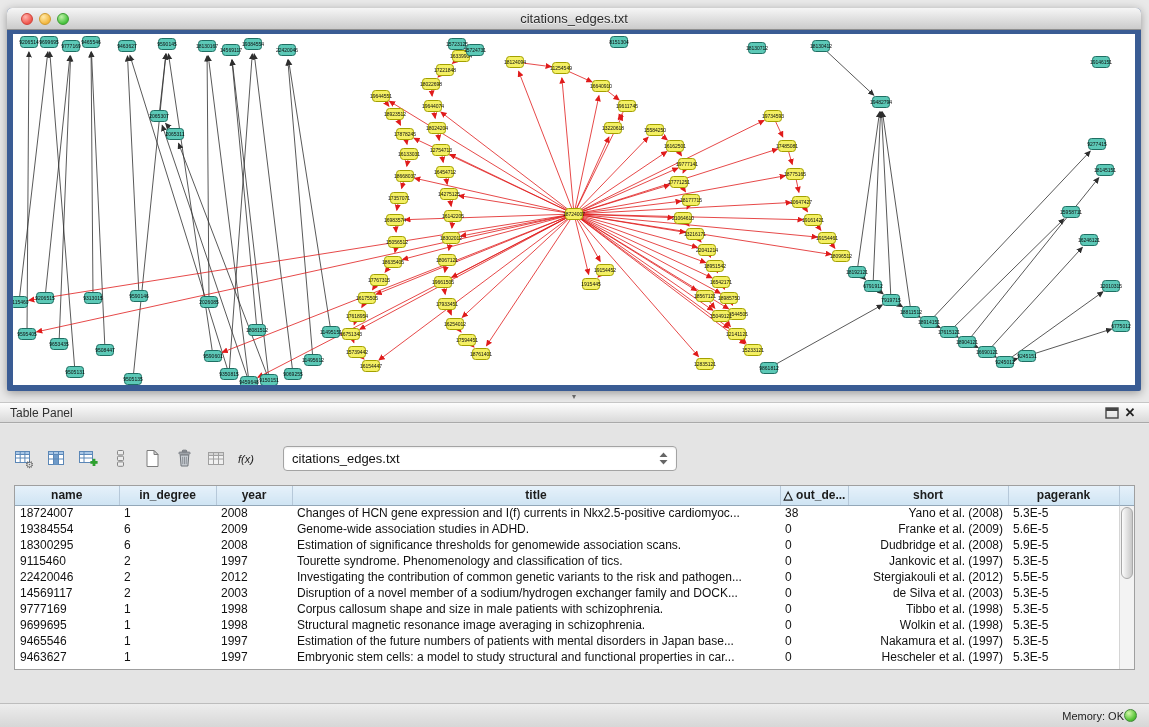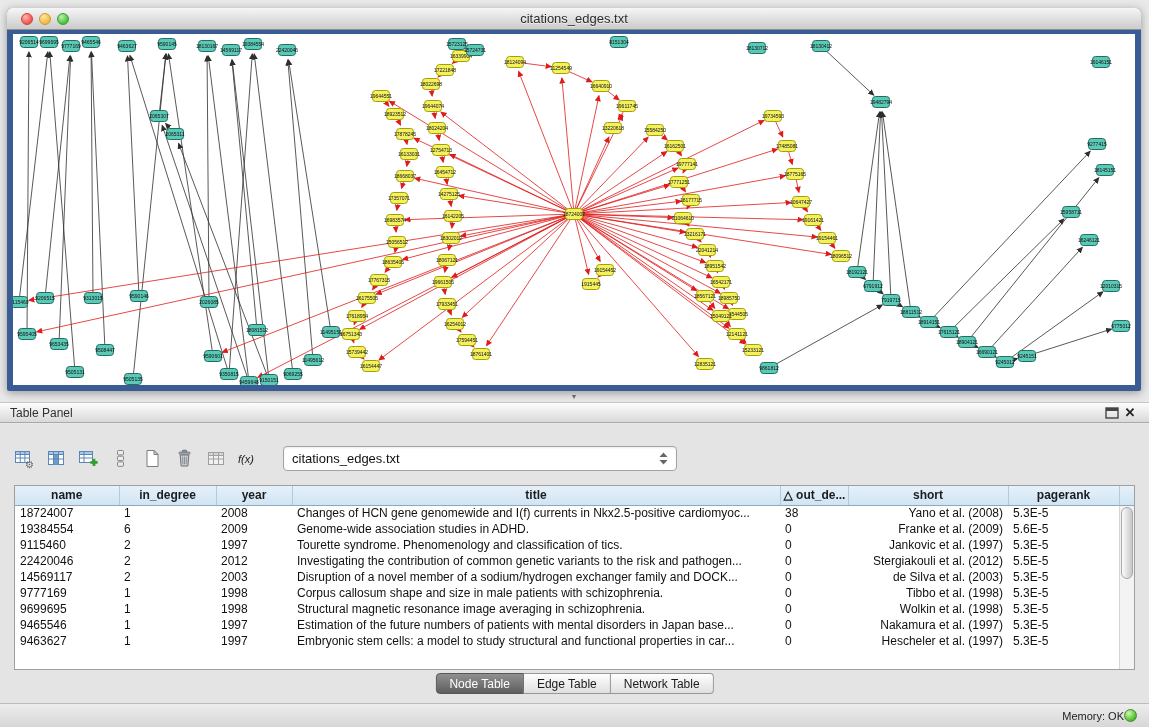--- a/index.html
+++ b/index.html
@@ -835,35 +835,44 @@
             <th>△ out_de...</th>
             <th>short</th>
             <th>pagerank</th>
           </tr>
         </thead>
       <tbody id="tbody">
           <tr>
             <td class="c0">18724007</td>
             <td class="c1">1</td>
             <td class="c2">2008</td>
-            <td class="c3">Changes of HCN gene genomewide and I(f) currents in Nkx2.5-positive cardiomyoc...</td>
+            <td class="c3">Changes of HCN gene expression and I(f) currents in Nkx2.5-positive cardiomyoc...</td>
             <td class="c4">38</td>
             <td class="c5">Yano et al. (2008)</td>
             <td class="c6">5.3E-5</td>
           </tr>
           <tr>
             <td class="c0">19384554</td>
             <td class="c1">6</td>
             <td class="c2">2009</td>
             <td class="c3">Genome-wide association studies in ADHD.</td>
             <td class="c4">0</td>
             <td class="c5">Franke et al. (2009)</td>
             <td class="c6">5.6E-5</td>
           </tr>
           <tr>
+            <td class="c0">18300295</td>
+            <td class="c1">6</td>
+            <td class="c2">2008</td>
+            <td class="c3">Estimation of significance thresholds for genomewide association scans.</td>
+            <td class="c4">0</td>
+            <td class="c5">Dudbridge et al. (2008)</td>
+            <td class="c6">5.9E-5</td>
+          </tr>
+          <tr>
             <td class="c0">9115460</td>
             <td class="c1">2</td>
             <td class="c2">1997</td>
             <td class="c3">Tourette syndrome. Phenomenology and classification of tics.</td>
             <td class="c4">0</td>
             <td class="c5">Jankovic et al. (1997)</td>
             <td class="c6">5.3E-5</td>
           </tr>
           <tr>
             <td class="c0">22420046</td>
@@ -920,23 +929,18 @@
             <td class="c6">5.3E-5</td>
           </tr>
         </tbody>
     </table>
     <div class="scroll-corner"></div>
     <div class="vscroll">
       <div class="thumb"></div>
     </div>
   </div>
 
-  <div class="tabs" id="tabs">
-      <button class="tab active">Node Table</button>
-      <button class="tab">Edge Table</button>
-      <button class="tab">Network Table</button>
-    </div>
 </div>
 
 <div class="statusbar">
   <span class="mem-label">Memory: OK</span>
   <span class="mem-dot"></span>
 </div>
 
 </body></html>

